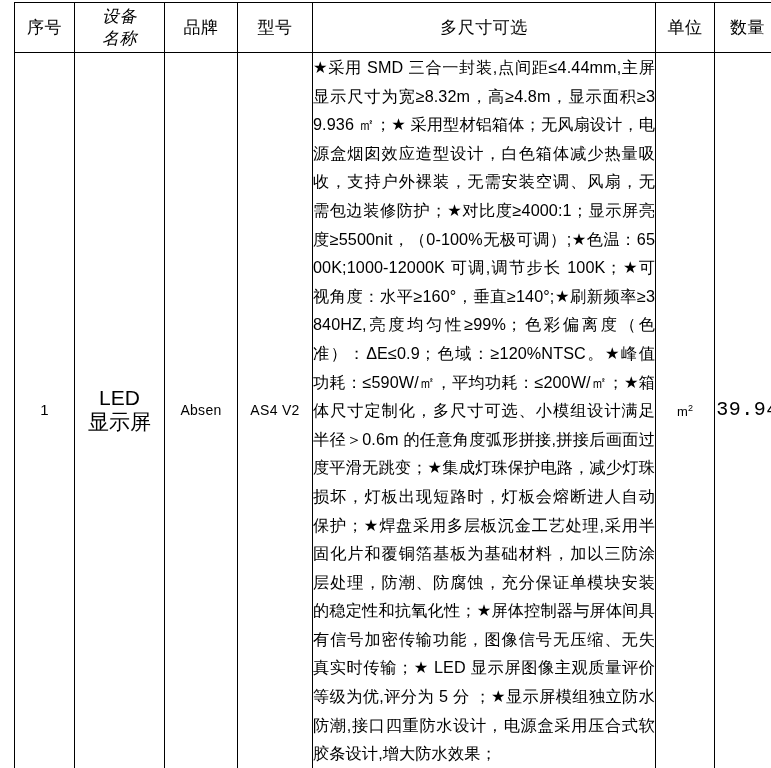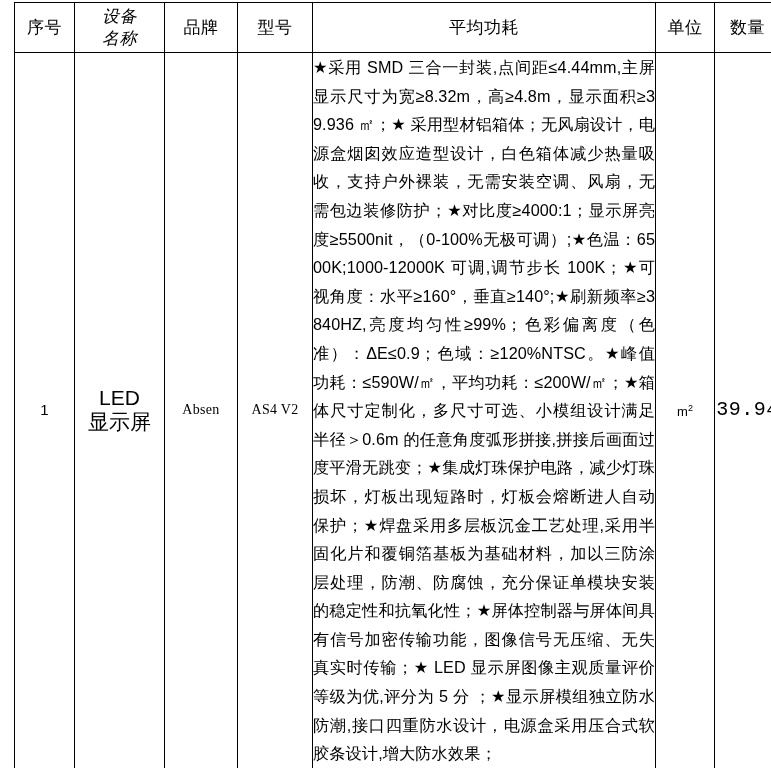--- a/index.html
+++ b/index.html
@@ -63,21 +63,21 @@
   .cell-center {
     text-align: center;
     font-size: 21px;
     line-height: 24px;
   }
   .cell-center .stack { display: block; }
 
   .cell-seq { font-size: 15px; }
 
   .cell-latin {
-    font-family: Liberation Serif, serif;
+    font-family: Liberation Sans, sans-serif;
     font-size: 14px;
     letter-spacing: 0.3px;
   }
 
   .cell-unit {
     font-family: Liberation Sans, sans-serif;
     font-size: 13px;
   }
   .cell-unit sup { font-size: 9px; }
 
@@ -126,21 +126,21 @@
           <span class="two-line">设备</span>
           <span class="two-line">名称</span>
         </th>
         <th>
           <span>品牌</span>
         </th>
         <th>
           <span>型号</span>
         </th>
         <th>
-          <span>平均功耗</span>
+          <span>多尺寸可选</span>
         </th>
         <th>
           <span>单位</span>
         </th>
         <th>
           <span>数量</span>
         </th>
       </tr>
     </thead>
 

